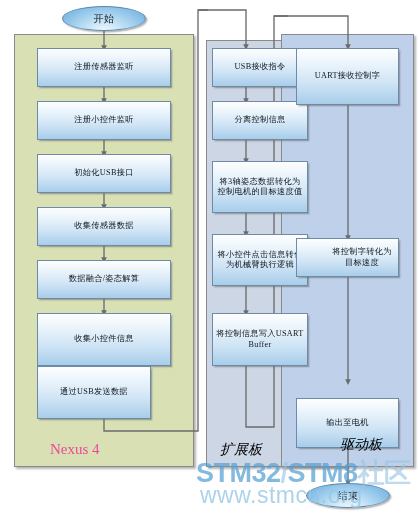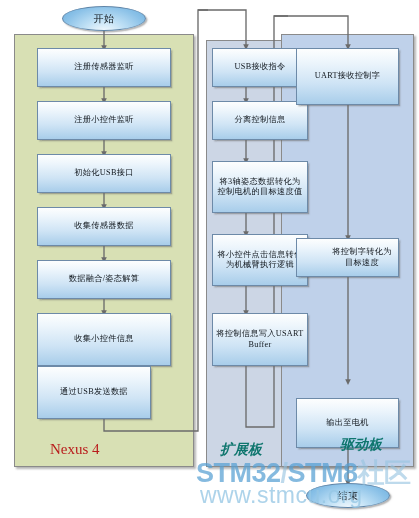--- a/index.html
+++ b/index.html
@@ -74,27 +74,27 @@
     position: absolute;
     left: 0; top: 0;
     width: 419px;
     height: 518px;
     pointer-events: none;
   }
 
   
   .lane-label {
     position: absolute;
-    color: #0f766e;
+    color: #000000;
     font-family: "Liberation Serif", "DejaVu Serif", serif;
     font-style: italic;
-    font-weight: bold;
+    font-weight: normal;
     white-space: nowrap;
   }
-  #label-nexus { left: 50px;  top: 441px; font-size: 15px; font-style: normal; font-weight: normal; color: #b91c1c; }
+  #label-nexus { left: 50px;  top: 441px; font-size: 15px; font-style: normal; font-weight: normal; color: #ec4899; }
   #label-ext   { left: 220px; top: 441px; font-size: 14px; }
   #label-drv   { left: 340px; top: 436px; font-size: 14px; }
 
   
   .wm {
     position: absolute;
     font-family: "Liberation Sans", sans-serif;
     font-weight: bold;
     white-space: nowrap;
     pointer-events: none;

